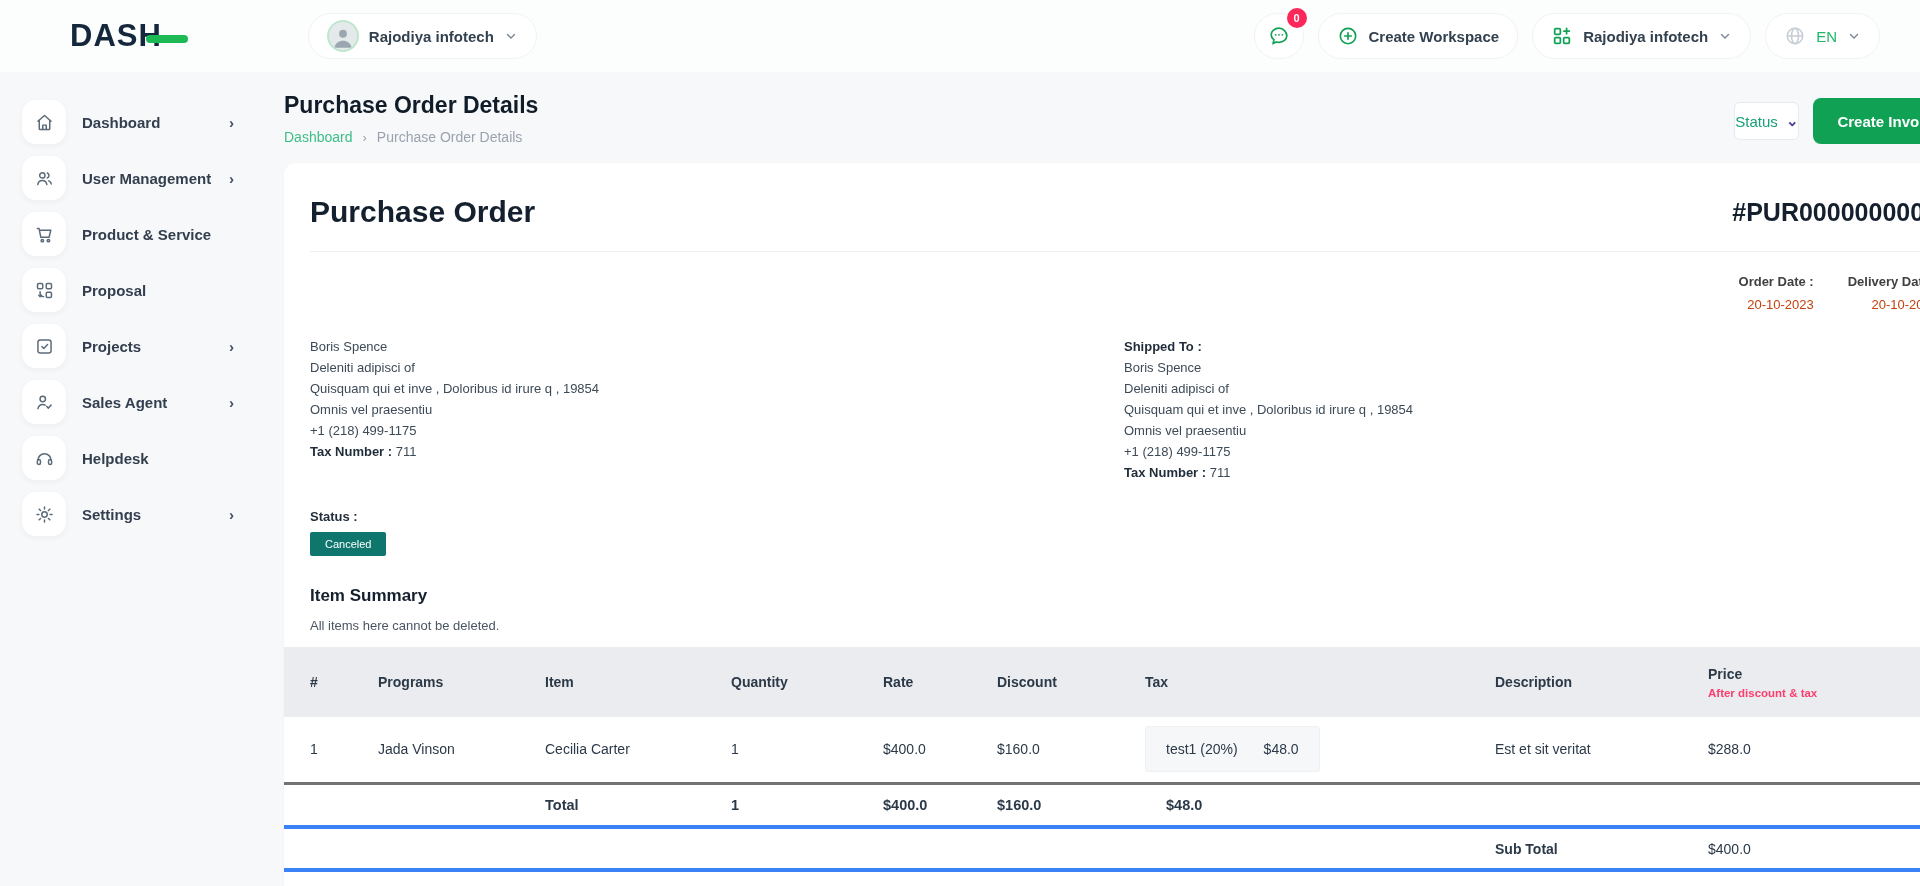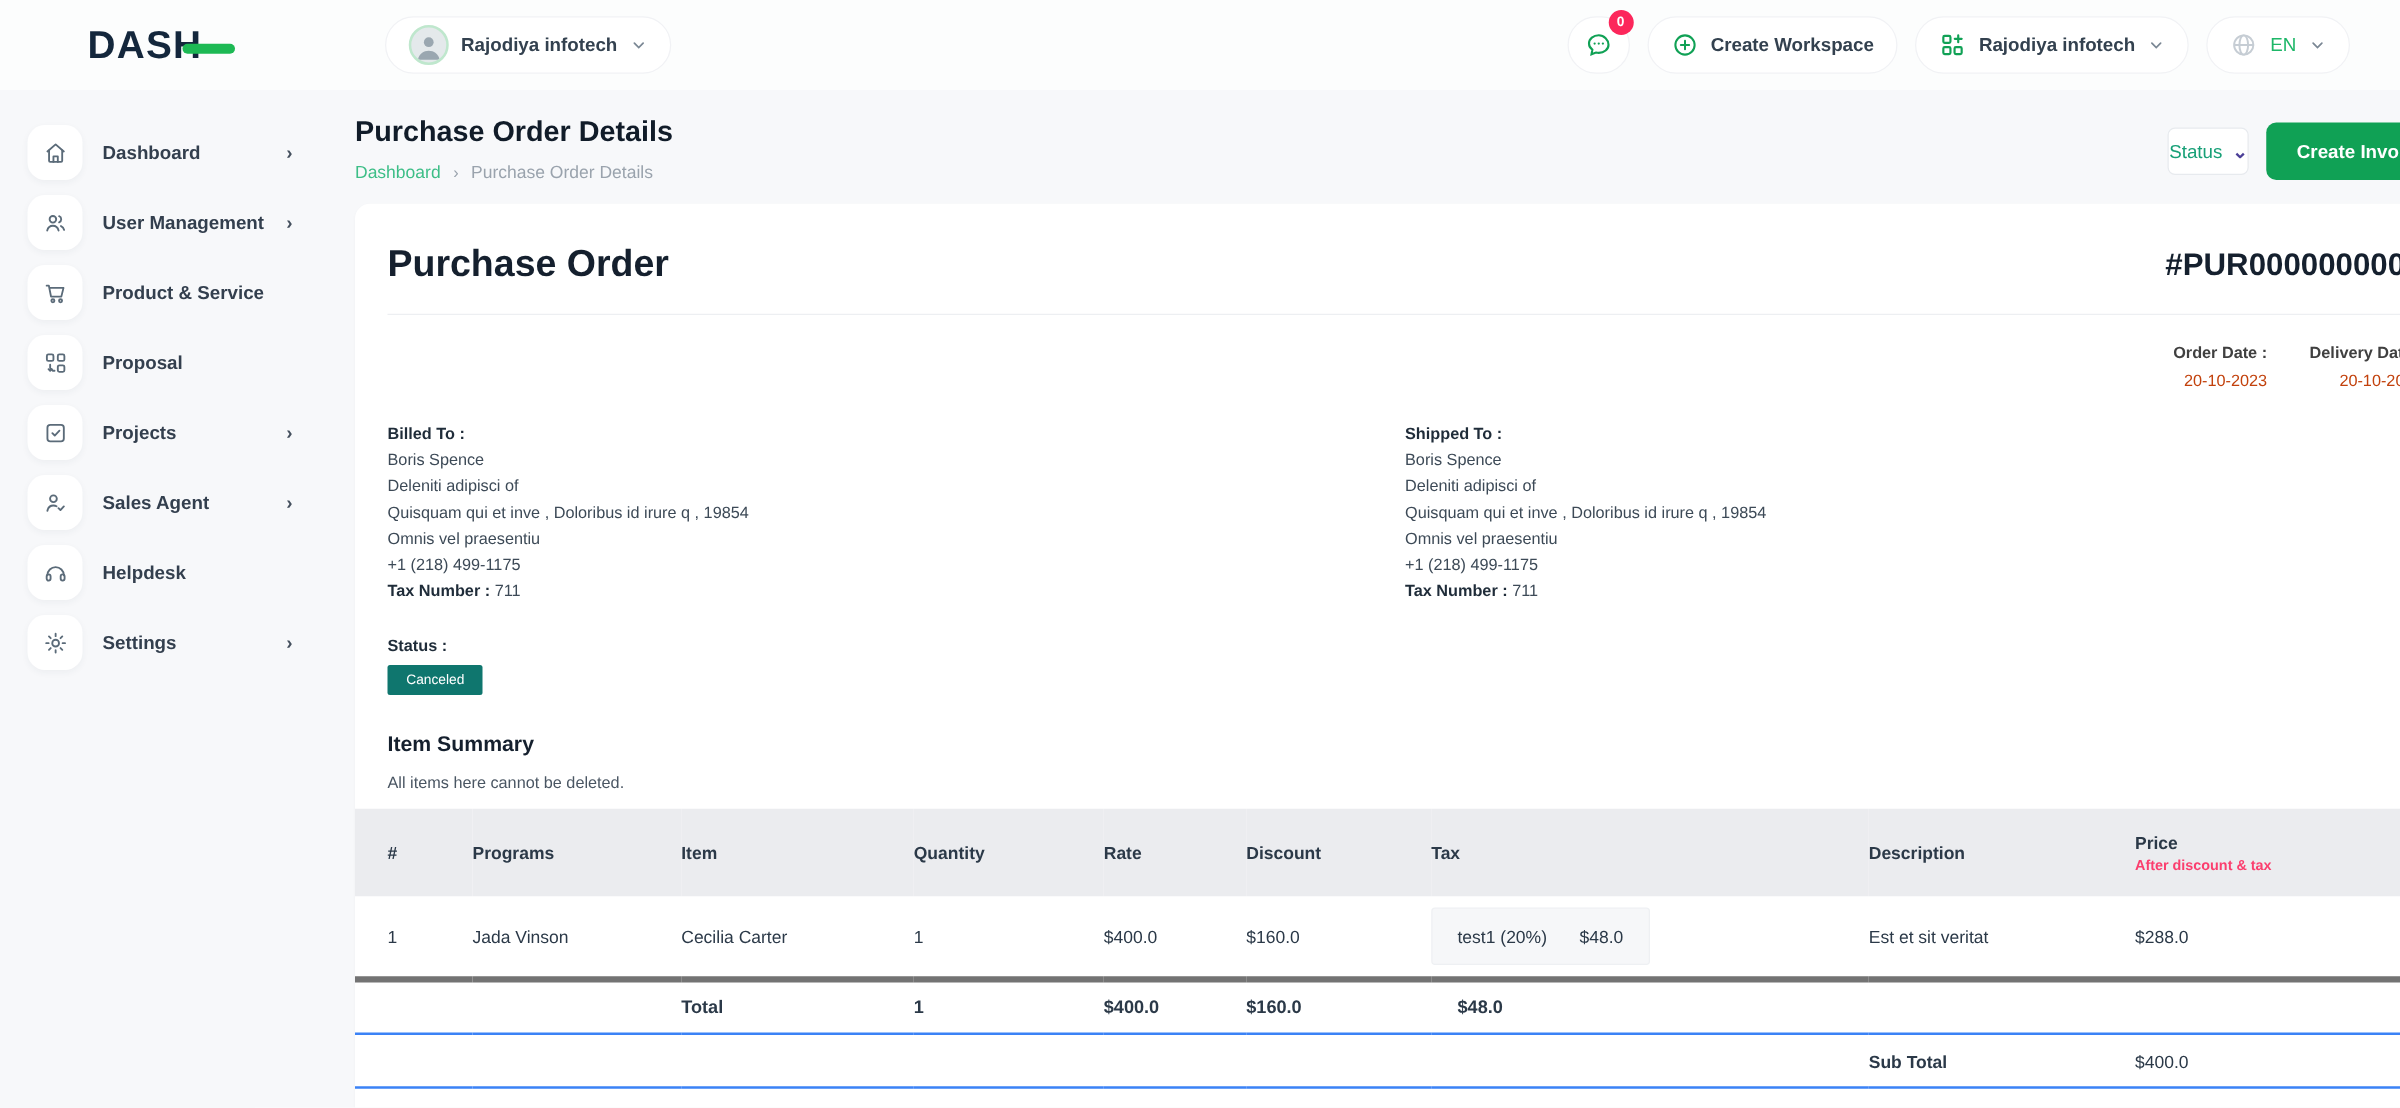--- a/index.html
+++ b/index.html
@@ -75,23 +75,23 @@
 
   table.items { width:100%; border-collapse:collapse; table-layout:fixed; margin-top:14px; }
   table.items th, table.items td { text-align:left; vertical-align:middle; font-size:14px; color:#2b3948; }
   thead tr { background:#ebecef; }
   thead th { height:70px; font-size:14.5px; font-weight:700; color:#1b2634; }
   th.first, td.first { padding-left:26px; }
   .price-note { font-size:11.5px; font-weight:700; color:#fb3e6e; margin-top:5px; }
   tr.data-row td { height:66px; }
   .tax-box { display:inline-flex; align-items:center; gap:26px; background:#f6f7f9; border:1px solid #eef0f3;
     padding:14px 20px; border-radius:3px; font-size:14px; }
-  tr.total-row td { height:44px; border-top:5px solid #737373; font-size:14.5px; }
+  tr.total-row td { height:44px; border-top:3px solid #737373; font-size:14.5px; }
   .bold { font-weight:700; color:#1b2634; }
-  tr.sum-row td { height:43px; border-top:2px solid #3b82f6; }
+  tr.sum-row td { height:43px; border-top:4px solid #3b82f6; }
 </style>
 </head>
 <body>
 
 <div class="topbar">
   <div class="logo">
     <span class="logo-text">DASH</span>
     <span class="logo-bar"></span>
   </div>
 
@@ -292,21 +292,20 @@
           <div class="date-value">20-10-2023</div>
         </div>
         <div class="date-block">
           <div class="date-label">Delivery Date :</div>
           <div class="date-value">20-10-2023</div>
         </div>
       </div>
 
       <div class="addresses">
         <div class="addr">
-          <div class="addr-line addr-bold">Billed To :</div>
           <div class="addr-line">Boris Spence</div>
           <div class="addr-line">Deleniti adipisci of</div>
           <div class="addr-line">Quisquam qui et inve , Doloribus id irure q , 19854</div>
           <div class="addr-line">Omnis vel praesentiu</div>
           <div class="addr-line">+1 (218) 499-1175</div>
           <div class="addr-line"><span class="addr-bold">Tax Number :</span> <span>711</span></div>
         </div>
         <div class="addr">
           <div class="addr-line addr-bold">Shipped To :</div>
           <div class="addr-line">Boris Spence</div>

